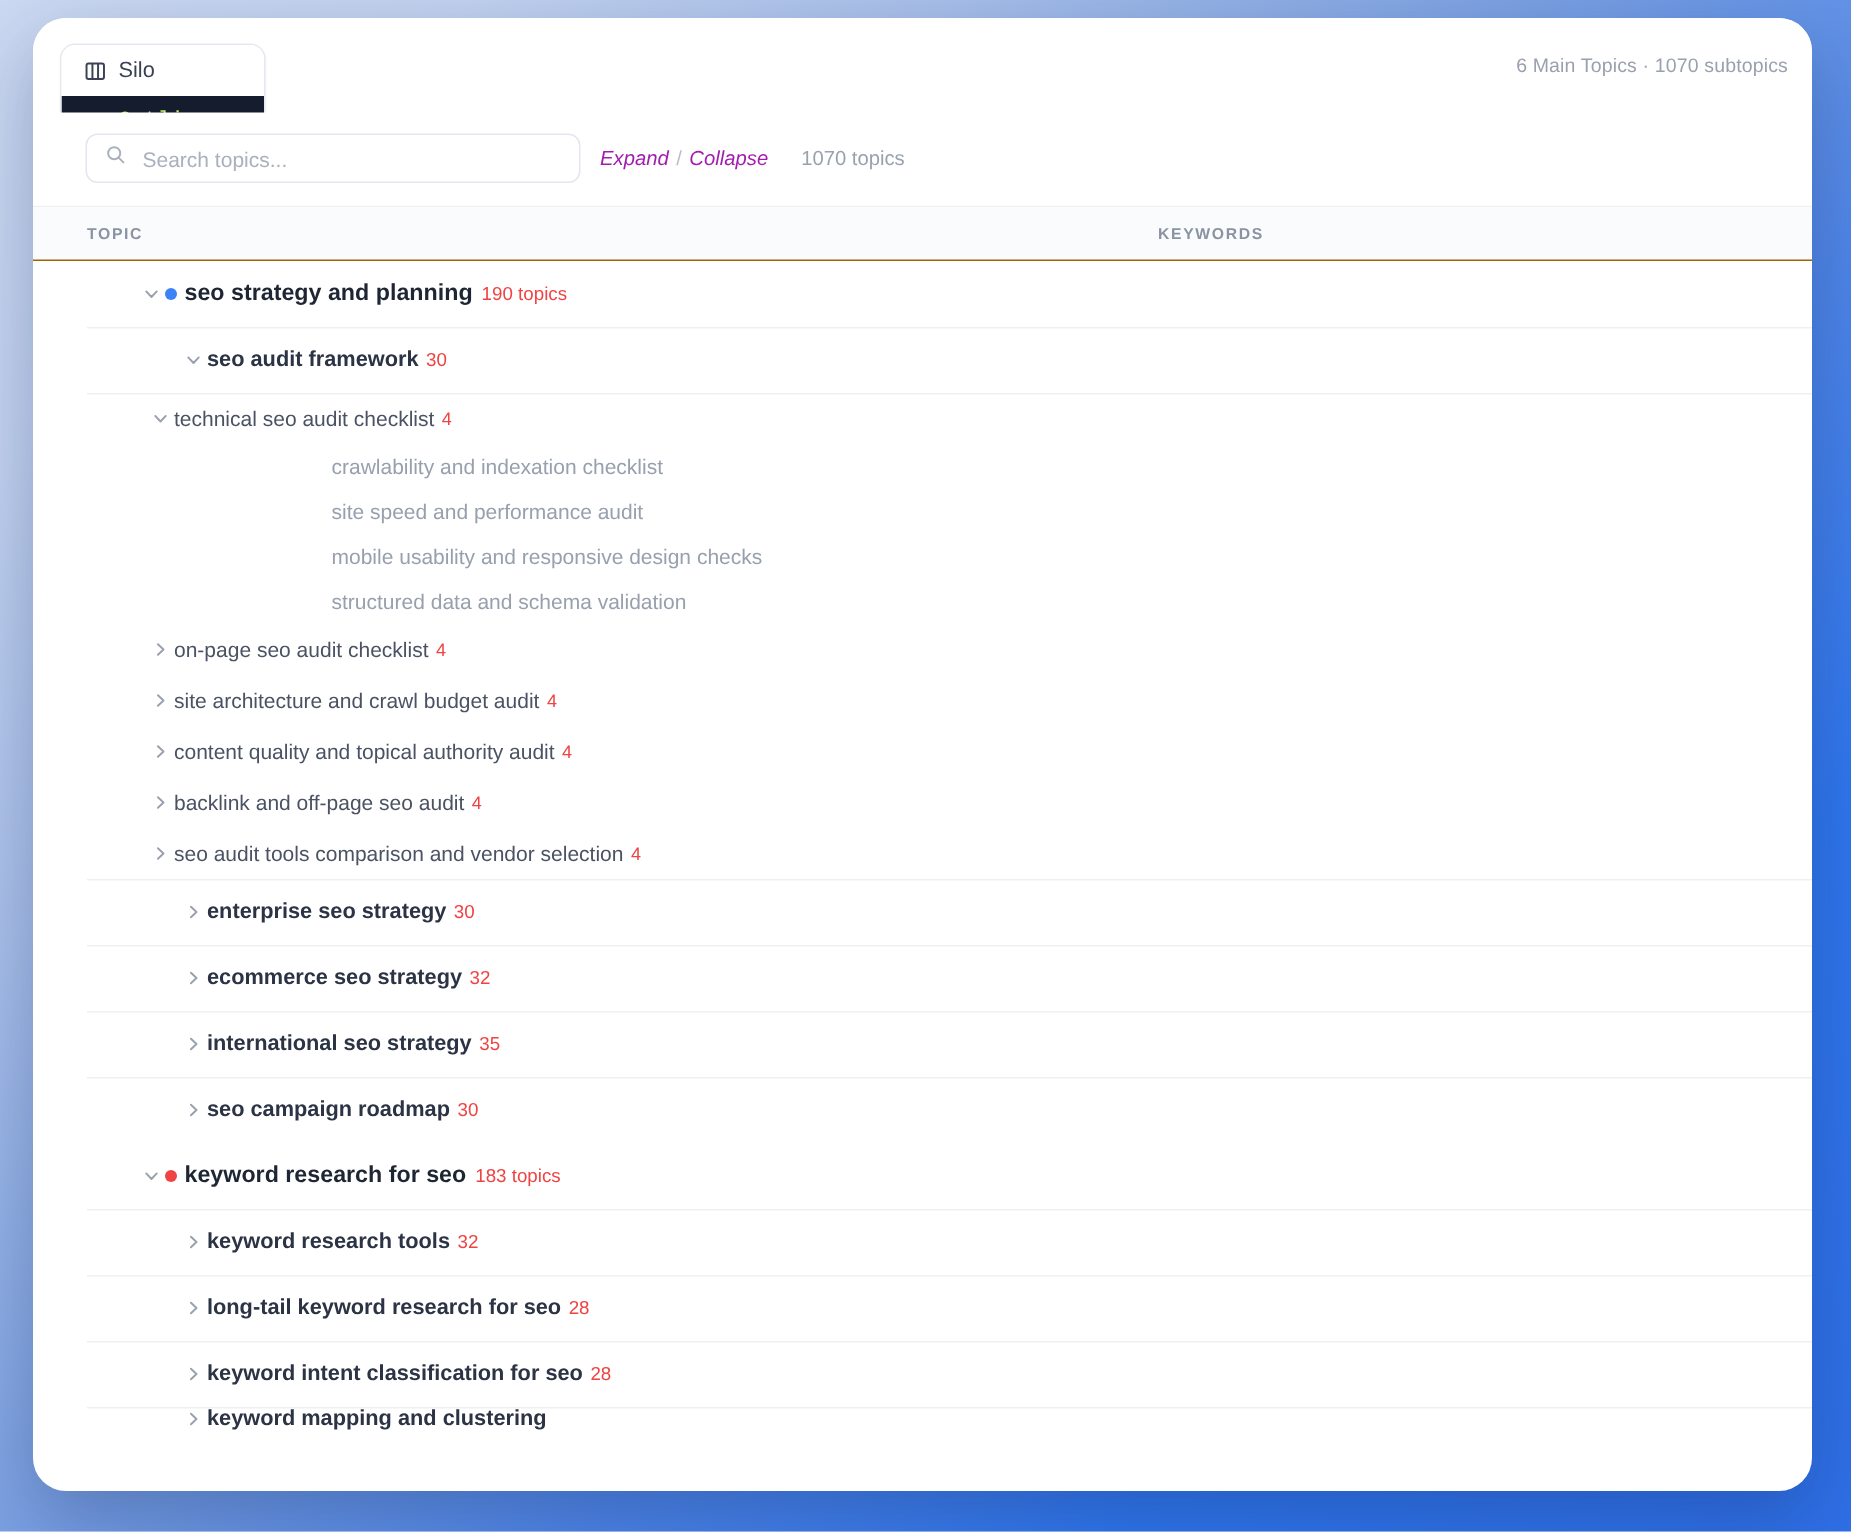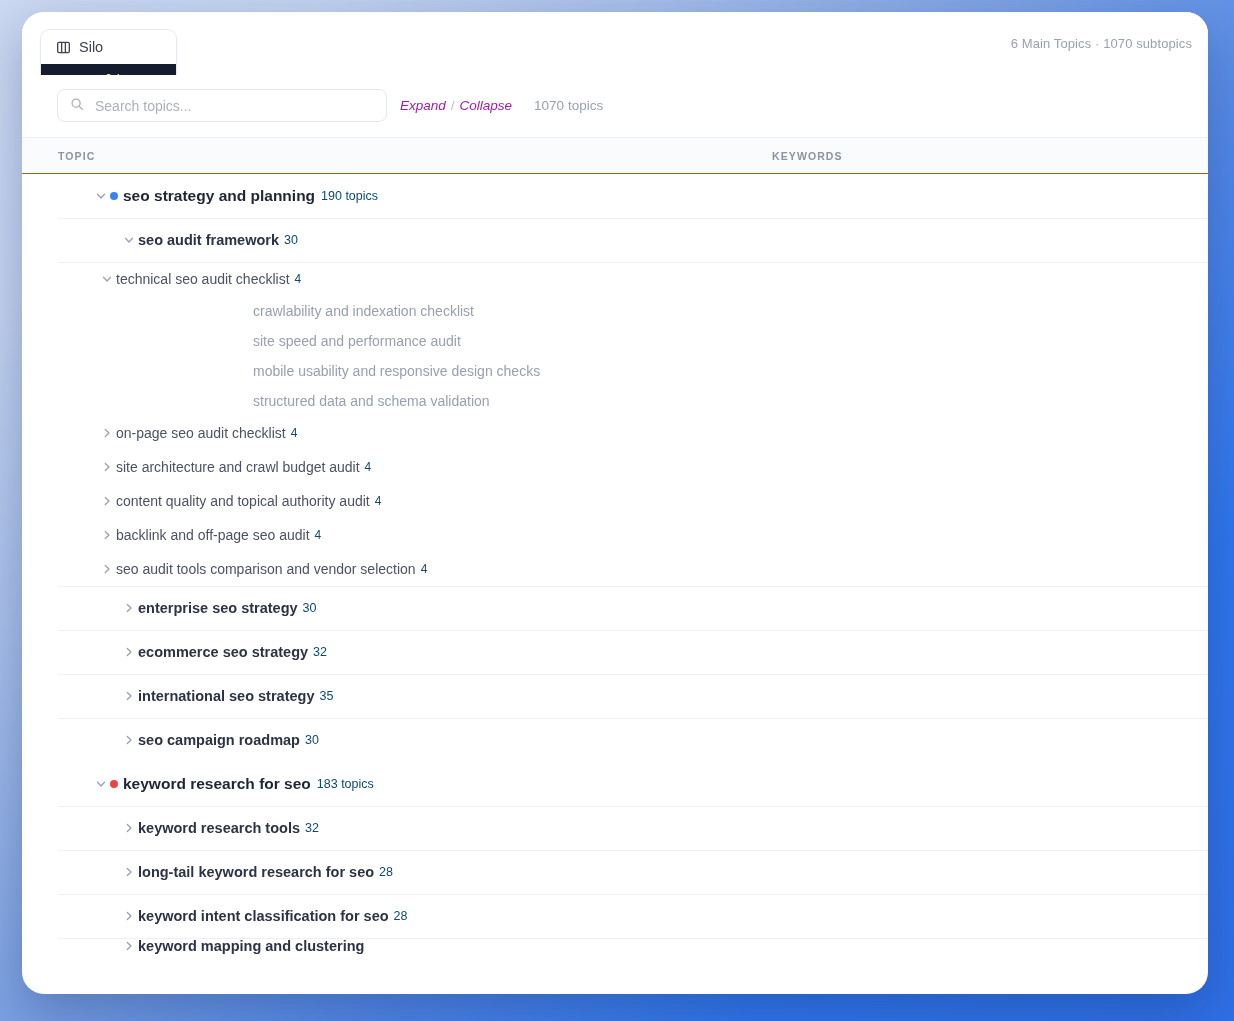--- a/index.html
+++ b/index.html
@@ -192,39 +192,39 @@
 
   .dot {
     width: 8px;
     height: 8px;
     border-radius: 50%;
     flex: 0 0 8px;
     margin-right: 2px;
   }
 
   .count {
-    color: #0c4a6e;
+    color: #ef4444;
     font-weight: 400;
   }
 
   
   .row.lvl1 { height: 44px; padding-left: 72px; }
   .row.lvl1 .label { font-size: 15.5px; font-weight: 700; color: #1e2533; }
   .row.lvl1 .count { font-size: 12.5px; margin-left: 3px; }
 
   .row.lvl2 { height: 44px; padding-left: 100px; text-align: right; }
   .row.lvl2 .label { font-size: 14.5px; font-weight: 700; color: #2b3344; }
   .row.lvl2 .count { font-size: 12.5px; margin-left: 2px; }
 
   .row.lvl3 { height: 34px; padding-left: 78px; }
   .row.lvl3 .label { font-size: 14px; font-weight: 400; color: #4a5263; }
   .row.lvl3 .count { font-size: 12px; margin-left: 2px; }
 
   .row.lvl4 { height: 30px; padding-left: 183px; }
-  .row.lvl4 .label { font-size: 14px; font-weight: 400; color: #98a0ae; margin-left: 32px; }
+  .row.lvl4 .label { font-size: 14px; font-weight: 400; color: #98a0ae; }
 
   .row.clipped { height: 16px; overflow: hidden; }
 </style>
 </head>
 <body>
 
 <div class="app-card">
 
   <div class="topbar">
     <div class="tabs">

